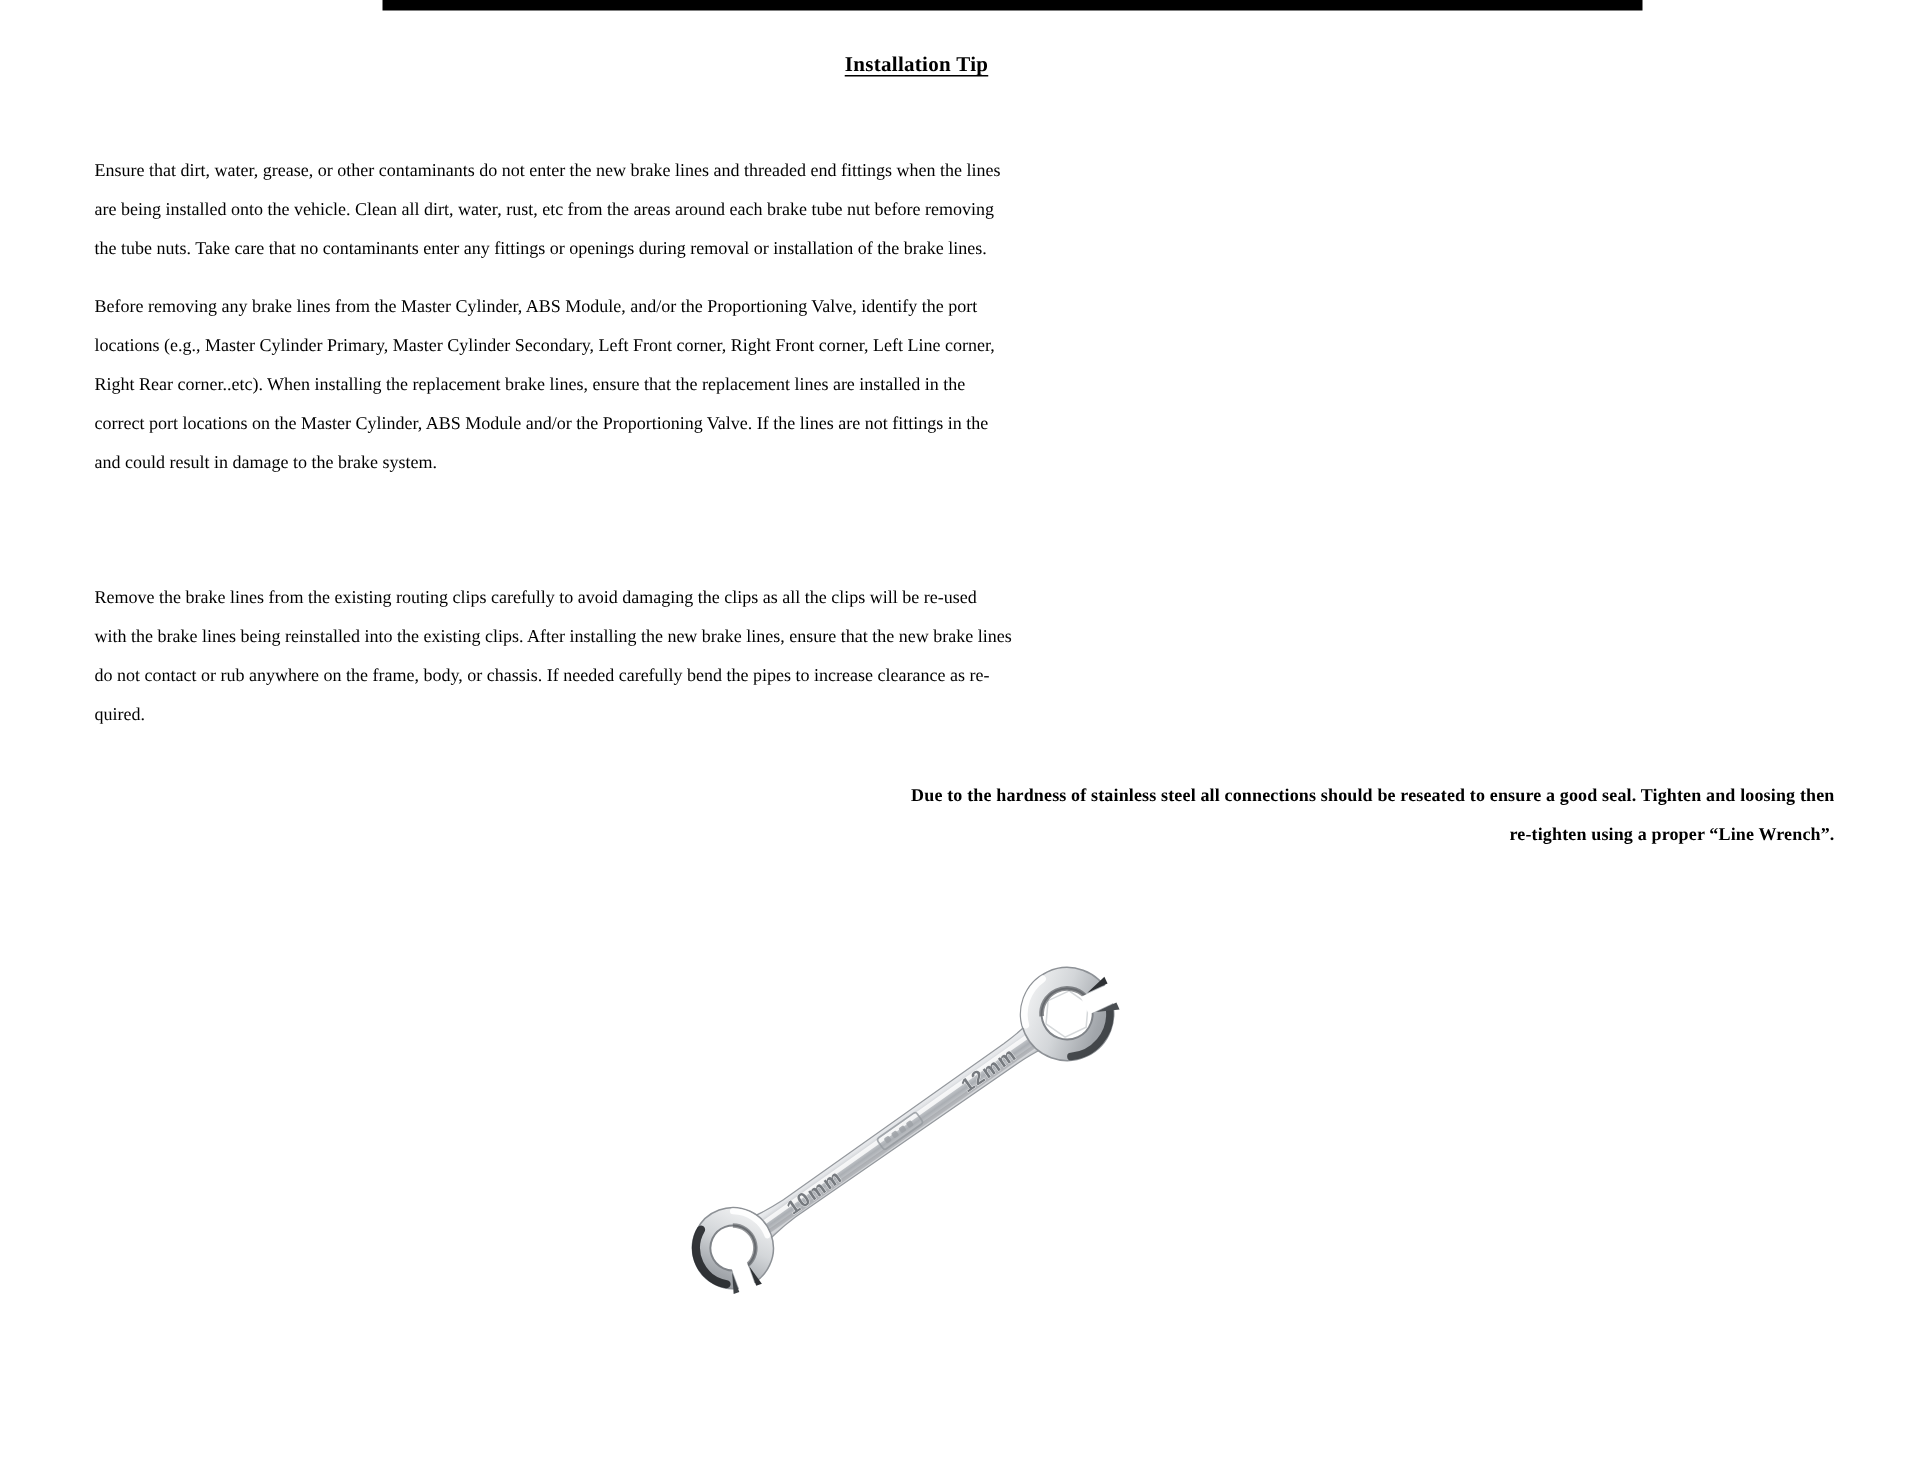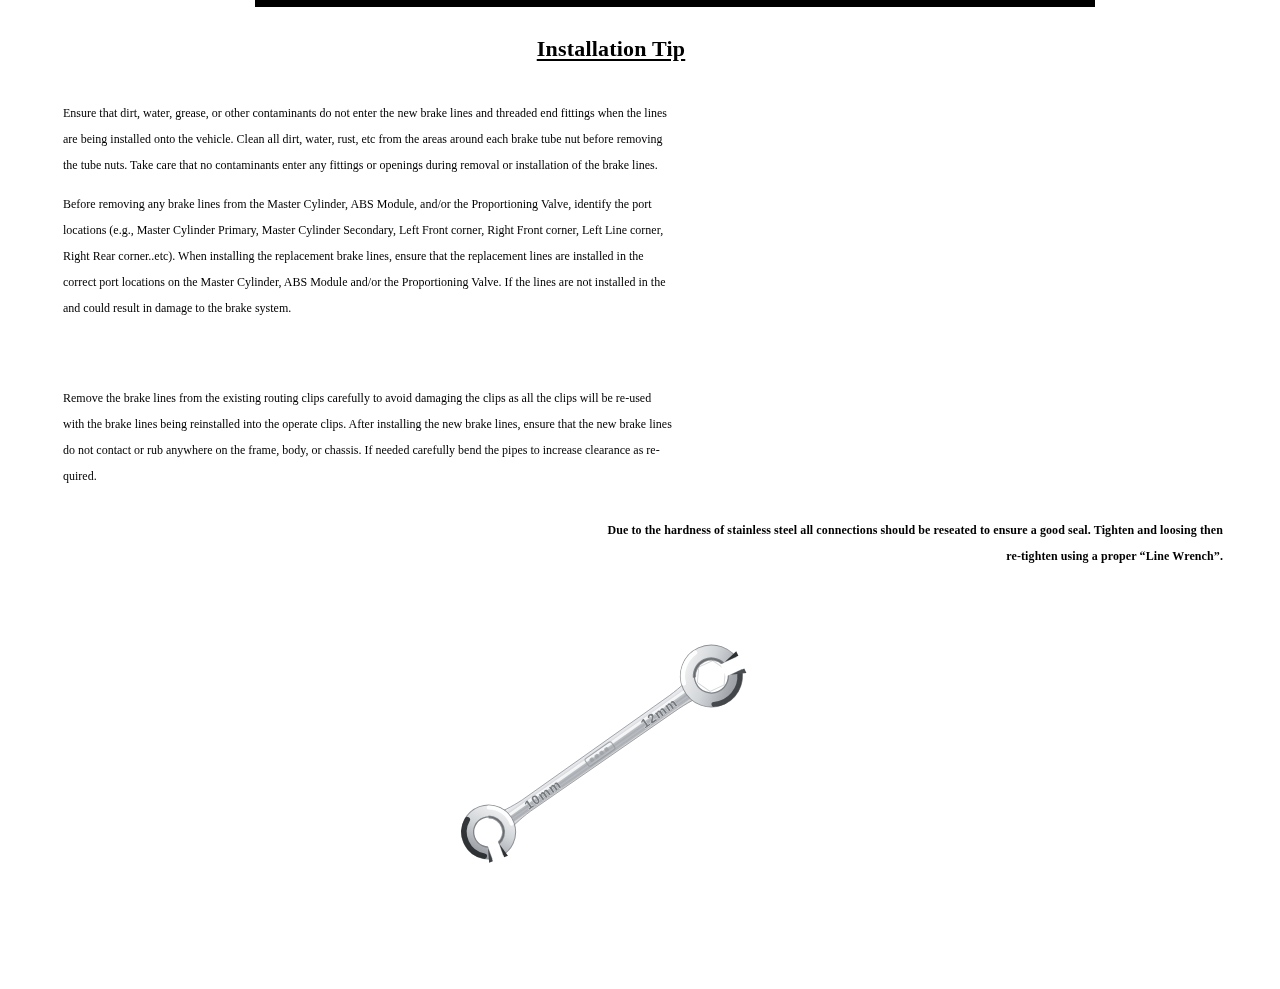--- a/index.html
+++ b/index.html
@@ -9,21 +9,21 @@
     font-family:"Liberation Serif","DejaVu Serif",serif;
     color:#000000;
   }
   .top-bar{
     position:absolute;left:255px;top:0;width:840px;height:7px;
     background:#000000;
   }
   .title{
     position:absolute;left:63px;top:36px;width:1096px;margin:0;
     text-align:center;
-    font-size:22px;font-weight:bold;
+    font-size:14px;font-weight:bold;
     text-decoration:underline;
     text-underline-offset:3px;
     letter-spacing:0.2px;
   }
   .para{
     position:absolute;left:63px;width:1160px;
     font-size:12px;line-height:26px;
   }
   .para .ln{white-space:nowrap;}
   .para.bold{font-weight:bold;letter-spacing:0.1px;text-align:right;}
@@ -45,27 +45,27 @@
 <div class="para" id="p1">
   <div class="ln">Ensure that dirt, water, grease, or other contaminants do not enter the new brake lines and threaded end fittings when the lines</div>
   <div class="ln">are being installed onto the vehicle. Clean all dirt, water, rust, etc from the areas around each brake tube nut before removing</div>
   <div class="ln">the tube nuts. Take care that no contaminants enter any fittings or openings during removal or installation of the brake lines.</div>
 </div>
 
 <div class="para" id="p2">
   <div class="ln">Before removing any brake lines from the Master Cylinder, ABS Module, and/or the Proportioning Valve, identify the port</div>
   <div class="ln">locations (e.g., Master Cylinder Primary, Master Cylinder Secondary, Left Front corner, Right Front corner, Left Line corner,</div>
   <div class="ln">Right Rear corner..etc). When installing the replacement brake lines, ensure that the replacement lines are installed in the</div>
-  <div class="ln">correct port locations on the Master Cylinder, ABS Module and/or the Proportioning Valve. If the lines are not installed in the</div>
+  <div class="ln">correct port locations on the Master Cylinder, ABS Module and/or the Proportioning Valve. If the lines are not fittings in the</div>
   <div class="ln">and could result in damage to the brake system.</div>
 </div>
 
 <div class="para" id="p3">
   <div class="ln">Remove the brake lines from the existing routing clips carefully to avoid damaging the clips as all the clips will be re-used</div>
-  <div class="ln">with the brake lines being reinstalled into the operate clips. After installing the new brake lines, ensure that the new brake lines</div>
+  <div class="ln">with the brake lines being reinstalled into the existing clips. After installing the new brake lines, ensure that the new brake lines</div>
   <div class="ln">do not contact or rub anywhere on the frame, body, or chassis. If needed carefully bend the pipes to increase clearance as re-</div>
   <div class="ln">quired.</div>
 </div>
 
 <div class="para bold" id="p4">
   <div class="ln">Due to the hardness of stainless steel all connections should be reseated to ensure a good seal. Tighten and loosing then</div>
   <div class="ln">re-tighten using a proper “Line Wrench”.</div>
 </div>
 
 <svg id="wrench" viewBox="0 0 360 290" xmlns="http://www.w3.org/2000/svg">

